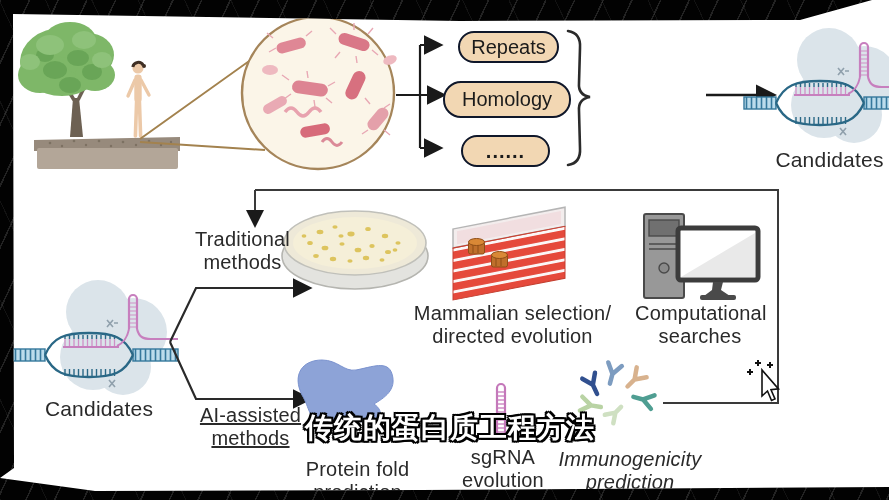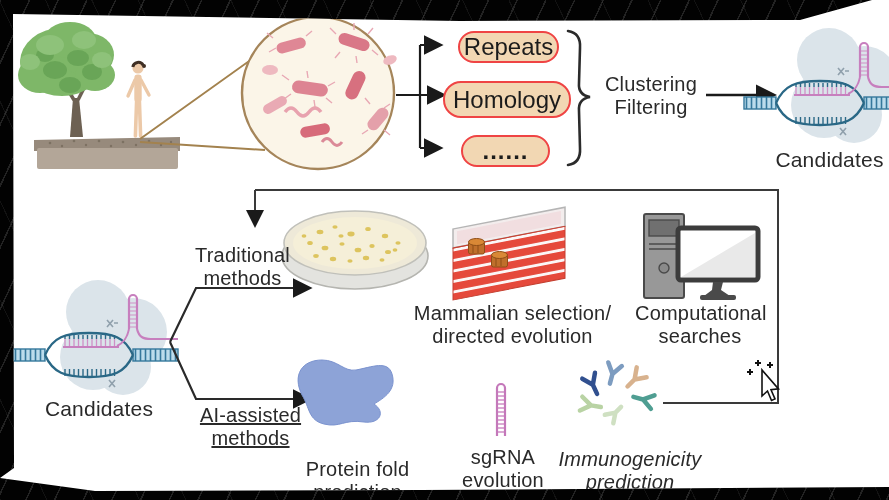--- a/index.html
+++ b/index.html
@@ -15,22 +15,22 @@
     position:absolute;inset:0;background:#fff;
     clip-path:polygon(13px 14px,460px 21px,800px 20px,872px 0,889px 0,889px 487px,420px 490px,95px 491px,0 478px,14px 468px);
   }
   .art{position:absolute;left:0;top:0;z-index:1;}
   .lbl{
     position:absolute;z-index:2;color:#2a2a2a;font-size:20px;line-height:1.14;
     text-align:center;white-space:pre-line;letter-spacing:.2px;
   }
   .pill{
     position:absolute;z-index:2;display:flex;align-items:center;justify-content:center;
-    background:#f2d7b3;border:2px solid #ef4444;border-radius:18px;
-    color:#1b1b1b;font-size:24px;
+    background:#f2d7b3;border:2px solid #0f172a;border-radius:18px;
+    color:#1b1b1b;font-size:20px;
   }
   .subtitle{
     position:absolute;z-index:6;left:272px;top:409px;width:356px;
     text-align:center;font-size:28px;font-weight:700;color:#fff;letter-spacing:1px;
     text-shadow:-2px 0 0 #000,2px 0 0 #000,0 -2px 0 #000,0 2px 0 #000,
       -2px -2px 0 #000,2px 2px 0 #000,-2px 2px 0 #000,2px -2px 0 #000;
     white-space:nowrap;
   }
 </style>
 </head>
@@ -272,33 +272,32 @@
           <path d="M755,363 h6 M758,360 v6"></path>
           <path d="M767,365 h6 M770,362 v6"></path>
         </g>
       </g>
     </svg>
 
     <div class="pill" style="left:458px;top:31px;width:97px;height:28px;">Repeats</div>
     <div class="pill" style="left:443px;top:81px;width:124px;height:33px;">Homology</div>
     <div class="pill" style="left:461px;top:135px;width:85px;height:28px;font-weight:700;letter-spacing:1px;">......</div>
 
-    <div class="lbl" style="left:596px;top:73px;width:110px;">Clustering
-Filtering</div>
     <div class="lbl" style="left:770px;top:148px;width:119px;font-size:21px;">Candidates</div>
-    <div class="lbl" style="left:175px;top:244px;width:135px;">Traditional
+    <div class="lbl" style="left:175px;top:228px;width:135px;">Traditional
 methods</div>
     <div class="lbl" style="left:635px;top:302px;width:130px;">Computational
 searches</div>
     <div class="lbl" style="left:405px;top:302px;width:215px;">Mammalian selection/
 directed evolution</div>
     <div class="lbl" style="left:35px;top:397px;width:128px;font-size:21px;">Candidates</div>
     <div class="lbl" style="left:183px;top:404px;width:135px;text-decoration:underline;">AI-assisted
 methods</div>
     <div class="lbl" style="left:295px;top:458px;width:125px;">Protein fold
 prediction</div>
     <div class="lbl" style="left:443px;top:446px;width:120px;">sgRNA
 evolution</div>
     <div class="lbl" style="left:555px;top:448px;width:150px;font-style:italic;">Immunogenicity
 prediction</div>
 
+    <div class="subtitle">传统的蛋白质工程方法</div>
   </div>
 </div>
 
 </body></html>

